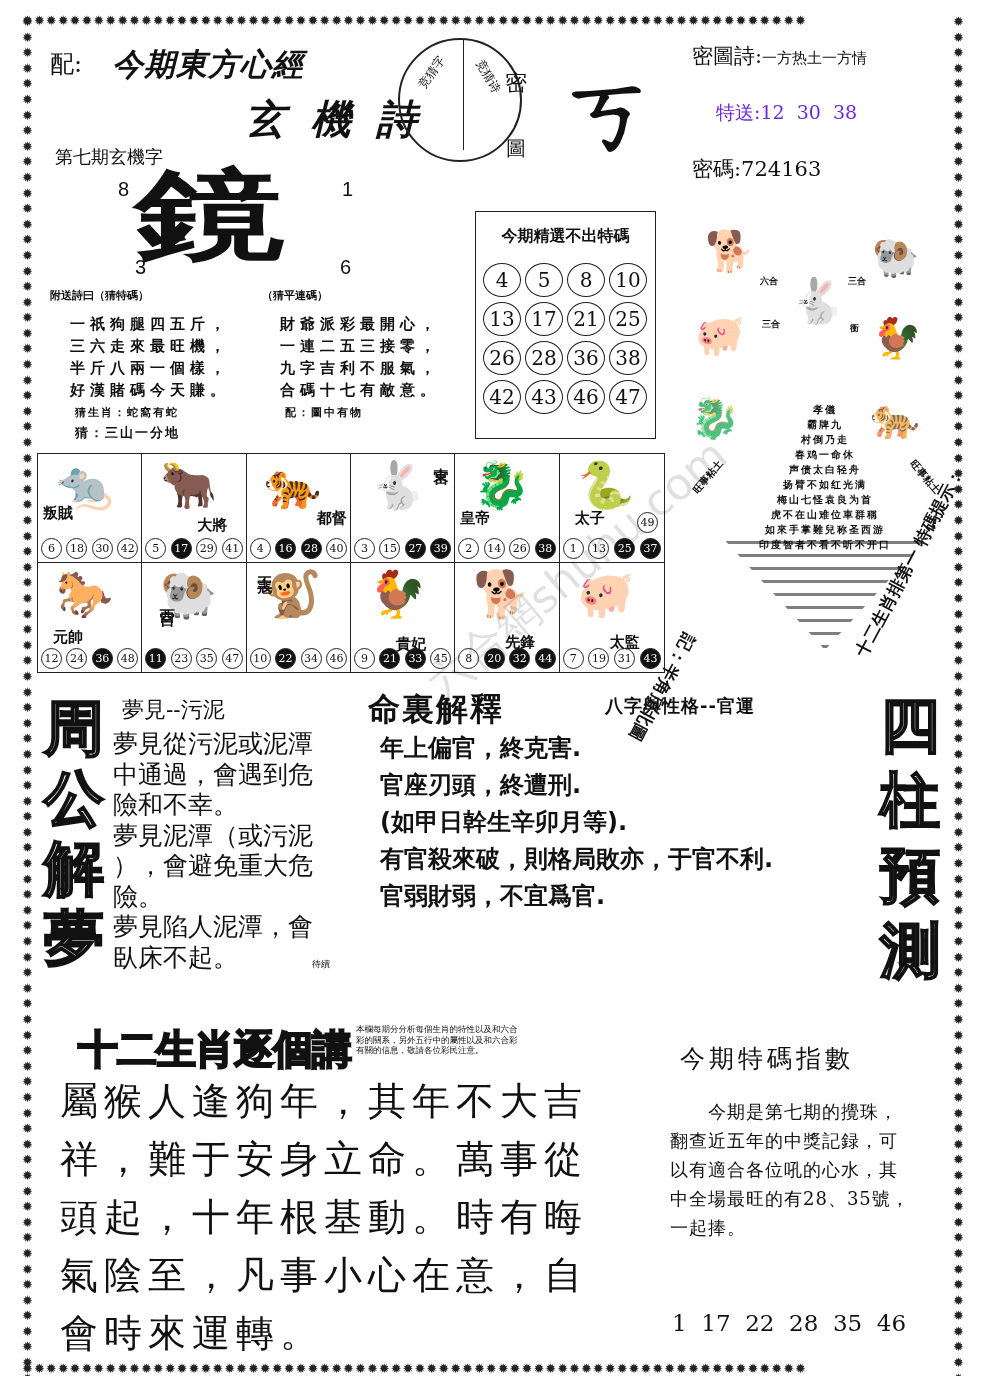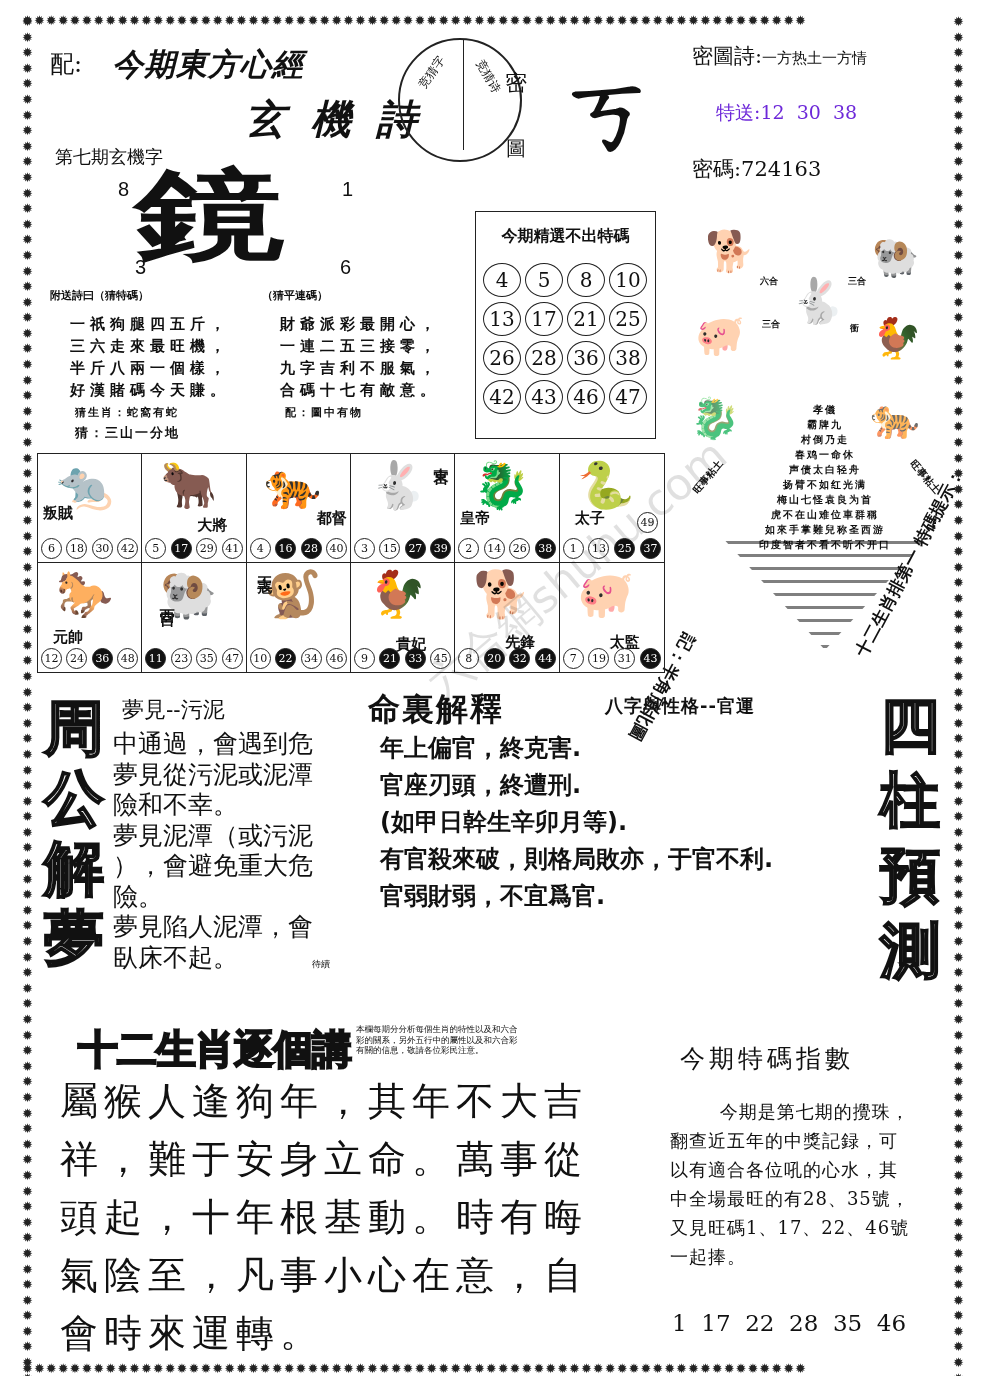--- a/index.html
+++ b/index.html
@@ -269,22 +269,22 @@
   </div>
 
 <div class="abs" style="left:44px; top:693px; width:70px;">
   <div class="outline-big" style="font-size:60px; line-height:70px;">周</div>
   <div class="outline-big" style="font-size:60px; line-height:70px;">公</div>
   <div class="outline-big" style="font-size:60px; line-height:70px;">解</div>
   <div class="outline-big" style="font-size:60px; line-height:70px;">夢</div>
 </div>
 <div class="abs sans" style="left:122px; top:695px; font-size:22px;">夢見--污泥</div>
 <div class="abs" style="left:113px; top:729px;">
+  <div class="dream-line">夢見從污泥或泥潭</div>
   <div class="dream-line">中通過，會遇到危</div>
-  <div class="dream-line">夢見從污泥或泥潭</div>
   <div class="dream-line">險和不幸。</div>
   <div class="dream-line">夢見泥潭（或污泥</div>
   <div class="dream-line">），會避免重大危</div>
   <div class="dream-line">險。</div>
   <div class="dream-line">夢見陷人泥潭，會</div>
   <div class="dream-line">臥床不起。</div>
 </div>
 <div class="abs" style="left:312px; top:958px; font-size:9px;">待續</div>
 
 <div class="abs heavy" style="left:368px; top:688px; font-size:32px; letter-spacing:2px; font-style:normal;">命裏解釋</div>
@@ -308,22 +308,21 @@
 <div class="abs" style="left:60px; top:1072px;">
   <div class="zodiac-text">屬猴人逢狗年，其年不大吉</div>
   <div class="zodiac-text">祥，難于安身立命。萬事從</div>
   <div class="zodiac-text">頭起，十年根基動。時有晦</div>
   <div class="zodiac-text">氣陰至，凡事小心在意，自</div>
   <div class="zodiac-text">會時來運轉。</div>
 </div>
 
 <div class="abs" style="left:680px; top:1042px; font-size:25px; letter-spacing:4px;">今期特碼指數</div>
 <div class="abs" style="left:670px; top:1097px;">
-  <div class="index-line" style="white-space:pre;text-align:right;">　　今期是第七期的攪珠，</div>
+  <div class="index-line" style="white-space:pre;">　　今期是第七期的攪珠，</div>
   <div class="index-line">翻查近五年的中獎記録，可</div>
   <div class="index-line">以有適合各位吼的心水，其</div>
   <div class="index-line">中全場最旺的有28、35號，</div>
-  <div class="index-line">又見旺碼1、17、22、46號</div>
   <div class="index-line">一起捧。</div>
 </div>
 <div class="abs" style="left:672px; top:1310px; font-size:23px; white-space:pre;">1  17  22  28  35  46</div>
 
 <div class="watermark">六合網shuhu.com</div>
 
 </body></html>

